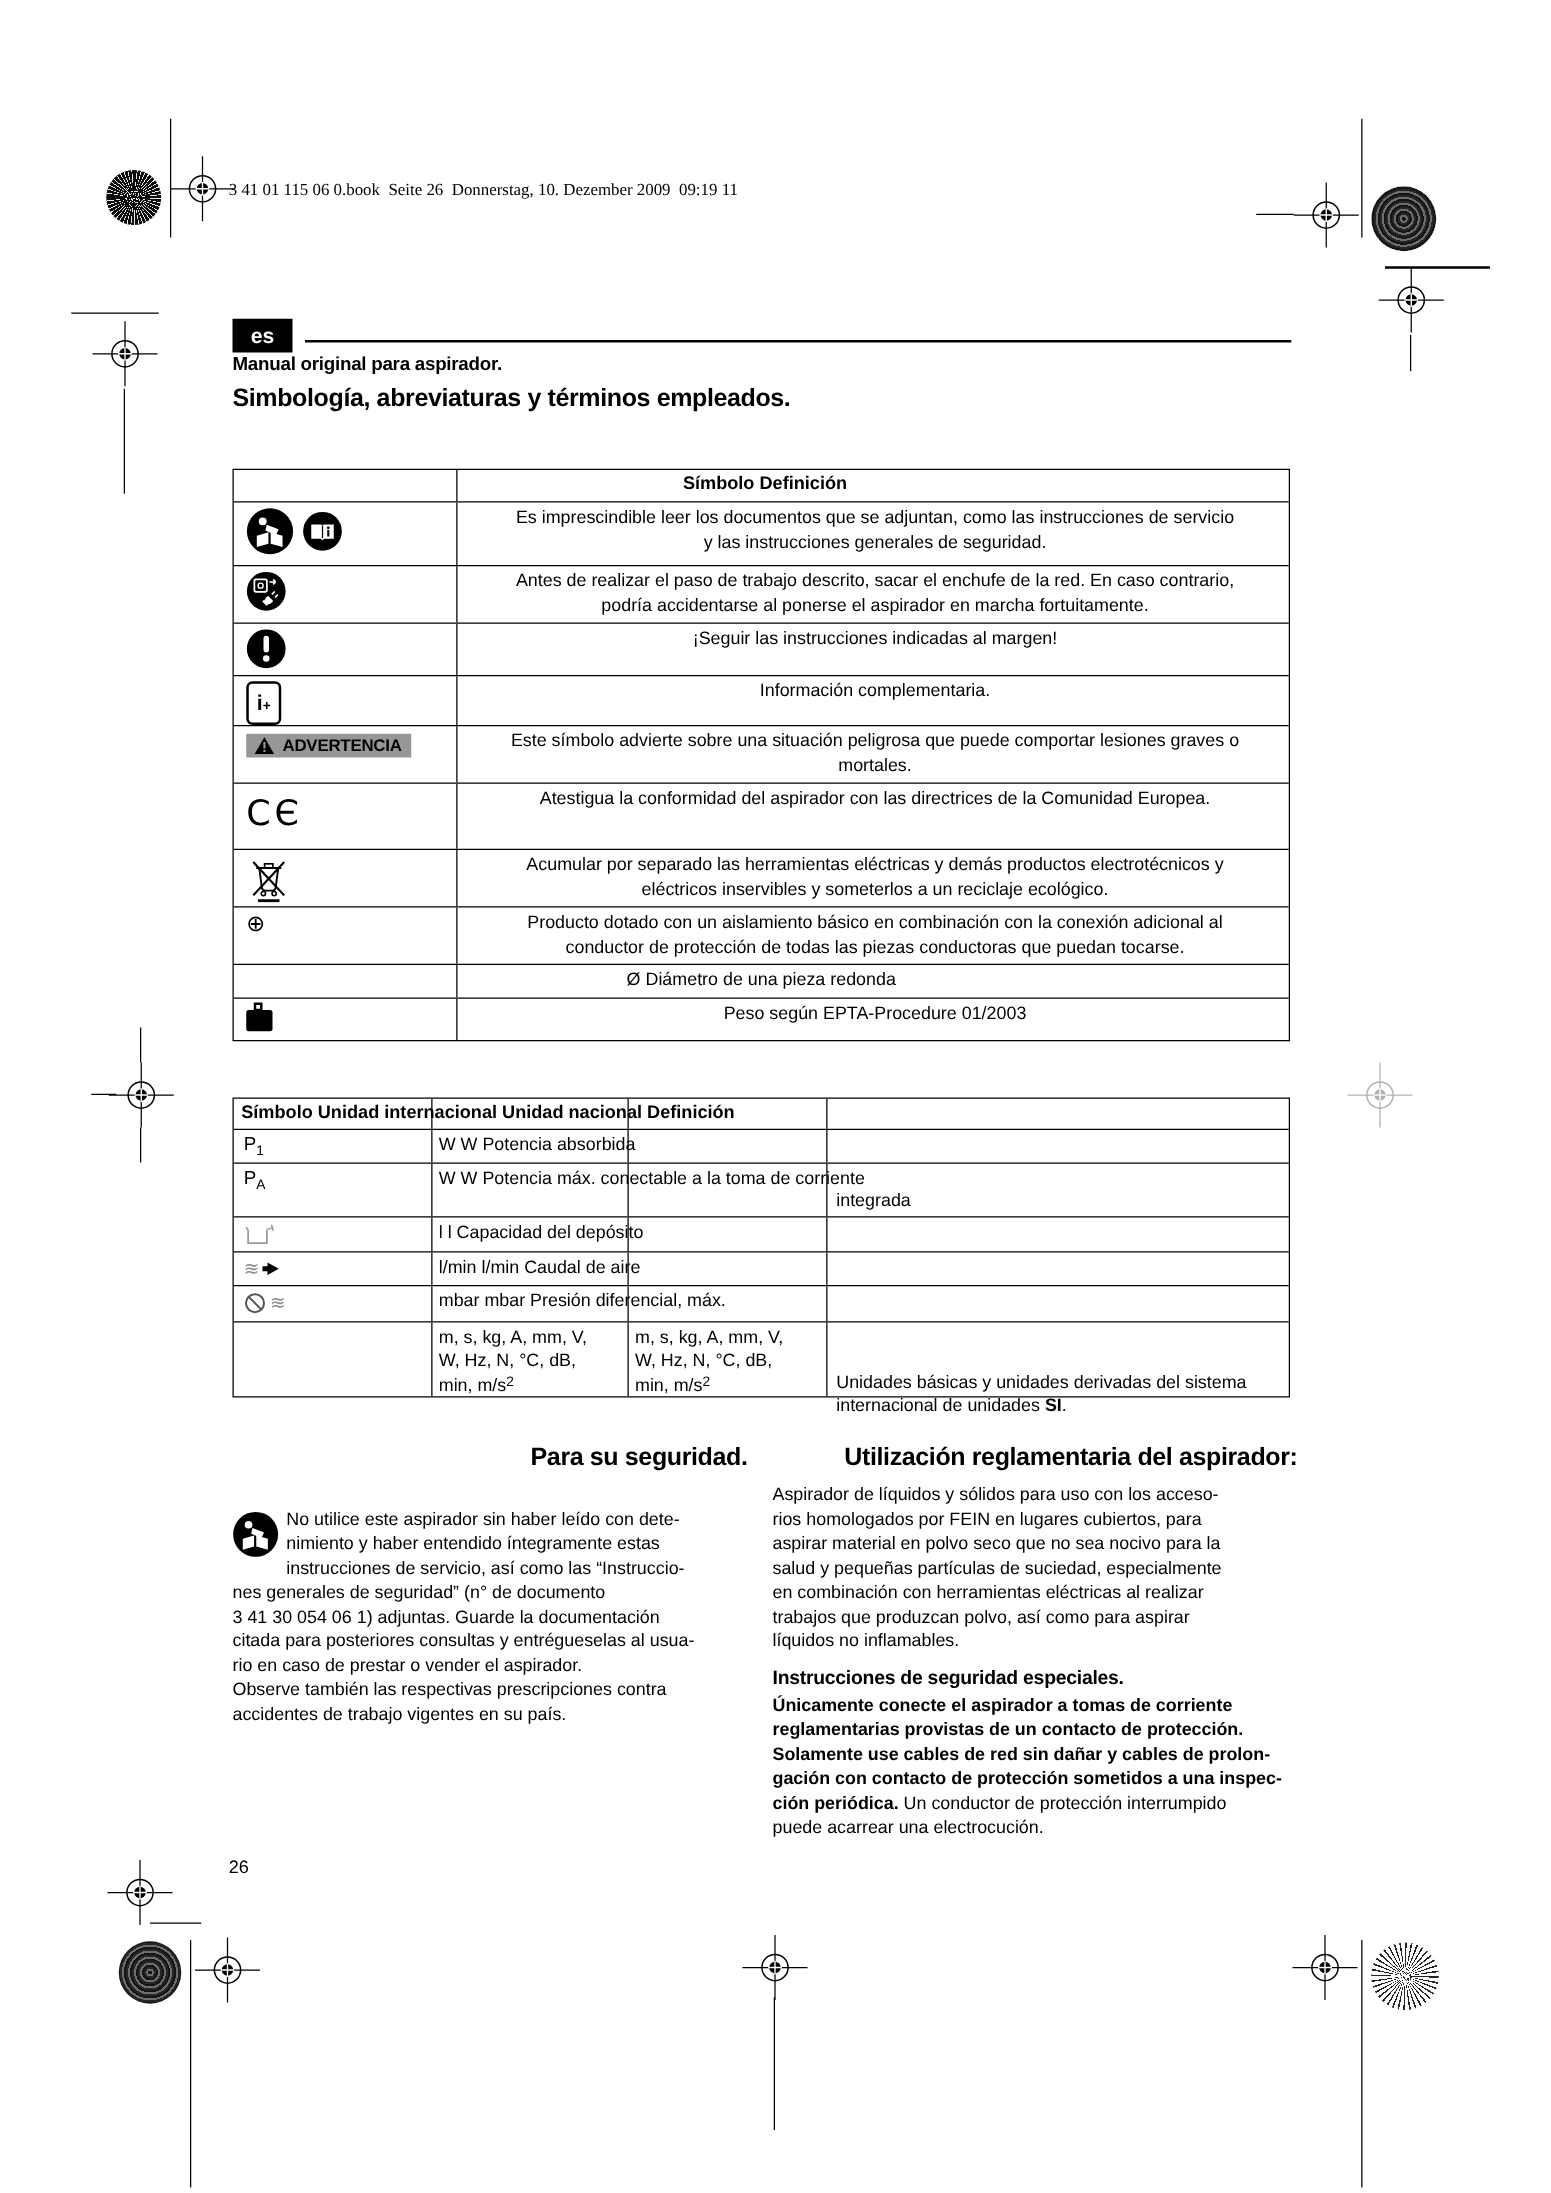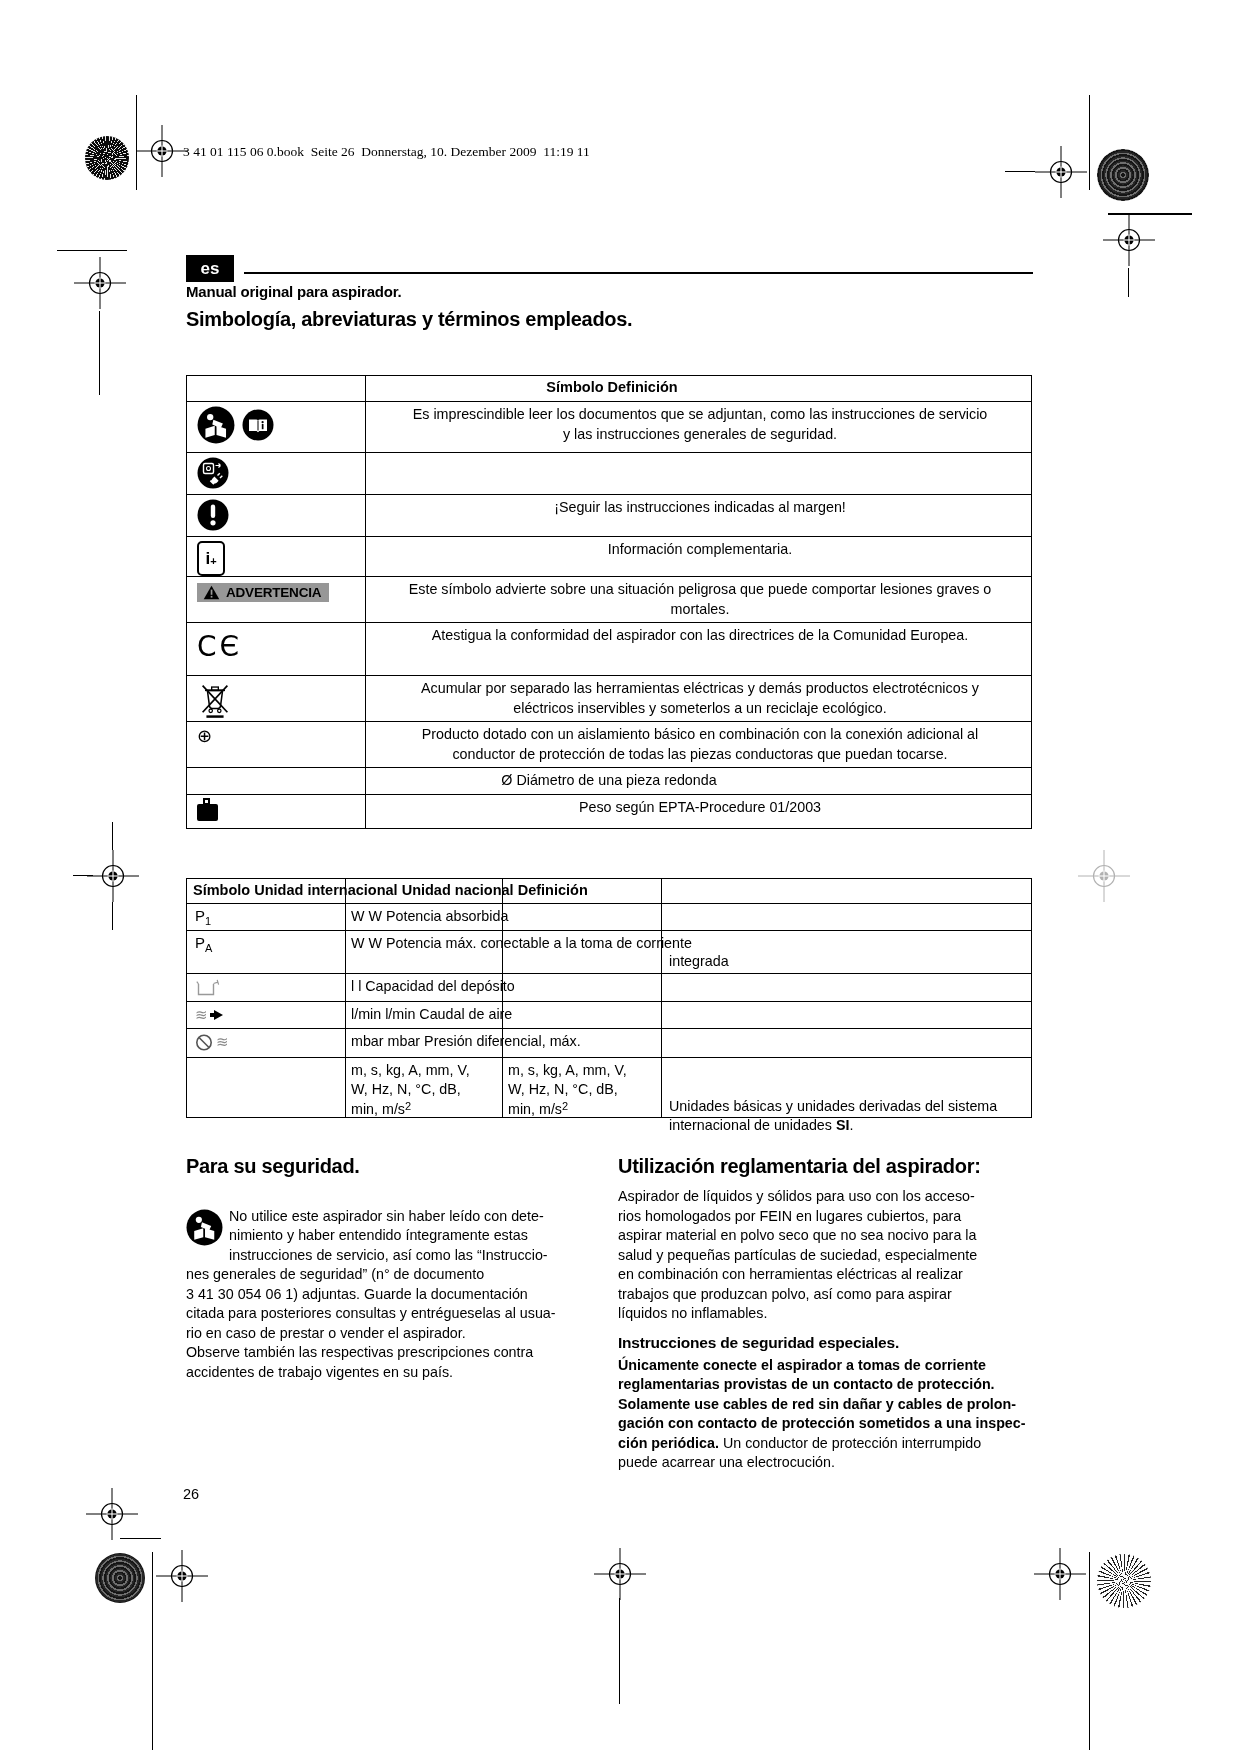--- a/index.html
+++ b/index.html
@@ -47,21 +47,21 @@
   .infoplus .plus{font-size:11px;position:relative;top:3px;}
   .weight{width:22px;height:28px;position:relative;}
   .weight .handle{position:absolute;left:6px;top:0;width:7px;height:7px;border:2.4px solid #000;box-sizing:border-box;}
   .weight .body{position:absolute;left:0;top:6px;width:21px;height:17px;background:#000;border-radius:2px;}
   .arrow-solid{display:inline-block;width:0;height:0;border-left:9px solid #000;
      border-top:5px solid transparent;border-bottom:5px solid transparent;}
   .arrow-stem{display:inline-block;width:5px;height:4px;background:#000;margin-right:-1px;}
   .waves{font-family:"DejaVu Sans",sans-serif;color:#8a8a8a;font-size:15px;letter-spacing:-1px;}
   
   .col{position:absolute;top:1155px;}
-  .col h2{margin:0 0 9px 0;font-size:20px;font-weight:700;letter-spacing:-0.3px;}
+  .col h2{margin:0 0 9px 0;font-size:20px;font-weight:700;letter-spacing:-0.3px;text-align:right;}
   .col h3{margin:10px 0 4px 0;font-size:15.5px;font-weight:700;letter-spacing:-0.2px;}
   .body-text{font-size:14.3px;line-height:19.5px;margin:0;}
   .float-icon{float:left;margin:2px 6px 18px 0;}
   .pagenum{position:absolute;left:183px;top:1486px;font-size:14.5px;}
   b,.bold{font-weight:700;}
 </style>
 </head>
 <body>
 
 <div class="page">
@@ -124,21 +124,21 @@
   <svg class="cross" style="left:592px;top:1546px" width="56" height="56" viewBox="-28 -28 56 56">
       <use href="#crossmark"></use>
     </svg>
   <div class="line" style="left:619px;top:1598px;width:1px;height:106px;"></div>
   <svg class="cross" style="left:1032px;top:1546px" width="56" height="56" viewBox="-28 -28 56 56">
       <use href="#crossmark"></use>
     </svg>
   <div class="line" style="left:1089px;top:1552px;width:1px;height:198px;"></div>
   <div class="fanstar fan-light" style="left:1097px;top:1554px;width:54px;height:54px;"></div>
 
-  <div class="doc-header hard-pre">3 41 01 115 06 0.book  Seite 26  Donnerstag, 10. Dezember 2009  11:19 11</div>
+  <div class="doc-header hard-pre">3 41 01 115 06 0.book  Seite 26  Donnerstag, 10. Dezember 2009  09:19 11</div>
   <div class="lang-box">
       <span>es</span>
     </div>
   <div class="lang-rule"></div>
   <div class="subtitle">Manual original para aspirador.</div>
   <div class="page-title">Simbología, abreviaturas y términos empleados.</div>
 
   <div class="tbl" style="top:375px;text-align:center;">
 
     <div class="trow" style="min-height:25px;">
@@ -174,20 +174,22 @@
         <svg width="32" height="32" viewBox="0 0 32 32">
           <circle cx="16" cy="16" r="15.5" fill="#000"></circle>
           <rect x="6.5" y="6.5" width="10" height="10" rx="1.5" fill="none" stroke="#fff" stroke-width="1.4"></rect>
           <circle cx="11.5" cy="11.5" r="2" fill="none" stroke="#fff" stroke-width="1.1"></circle>
           <path d="M18.5 8.5 h5 m0 0 l-2 -2 m2 2 l-2 2" stroke="#fff" stroke-width="1.2" fill="none"></path>
           <path d="M13.5 23.5 l3.5 3.5" stroke="#fff" stroke-width="2"></path>
           <path d="M15.8 21.2 a3 3 0 0 0 0 4.2 a3 3 0 0 0 4.2 0 l1.6-1.6 -4.2-4.2 Z" fill="#fff"></path>
           <path d="M20.5 18.5 l2.3-2.3 M23 21 l2.3-2.3" stroke="#fff" stroke-width="1.4"></path>
         </svg>
       </div>
+      <div class="cell-text pre">Antes de realizar el paso de trabajo descrito, sacar el enchufe de la red. En caso contrario,
+podría accidentarse al ponerse el aspirador en marcha fortuitamente.</div>
     </div>
 
 
     <div class="trow" style="min-height:42px;">
       <span class="vline" style="left:178px;"></span>
       <div class="sym">
         <svg width="32" height="32" viewBox="0 0 32 32">
           <circle cx="16" cy="16" r="15.5" fill="#000"></circle>
           <rect x="13.8" y="5.5" width="4.4" height="13.5" rx="2.2" fill="#fff"></rect>
           <circle cx="16" cy="23.8" r="2.6" fill="#fff"></circle>

